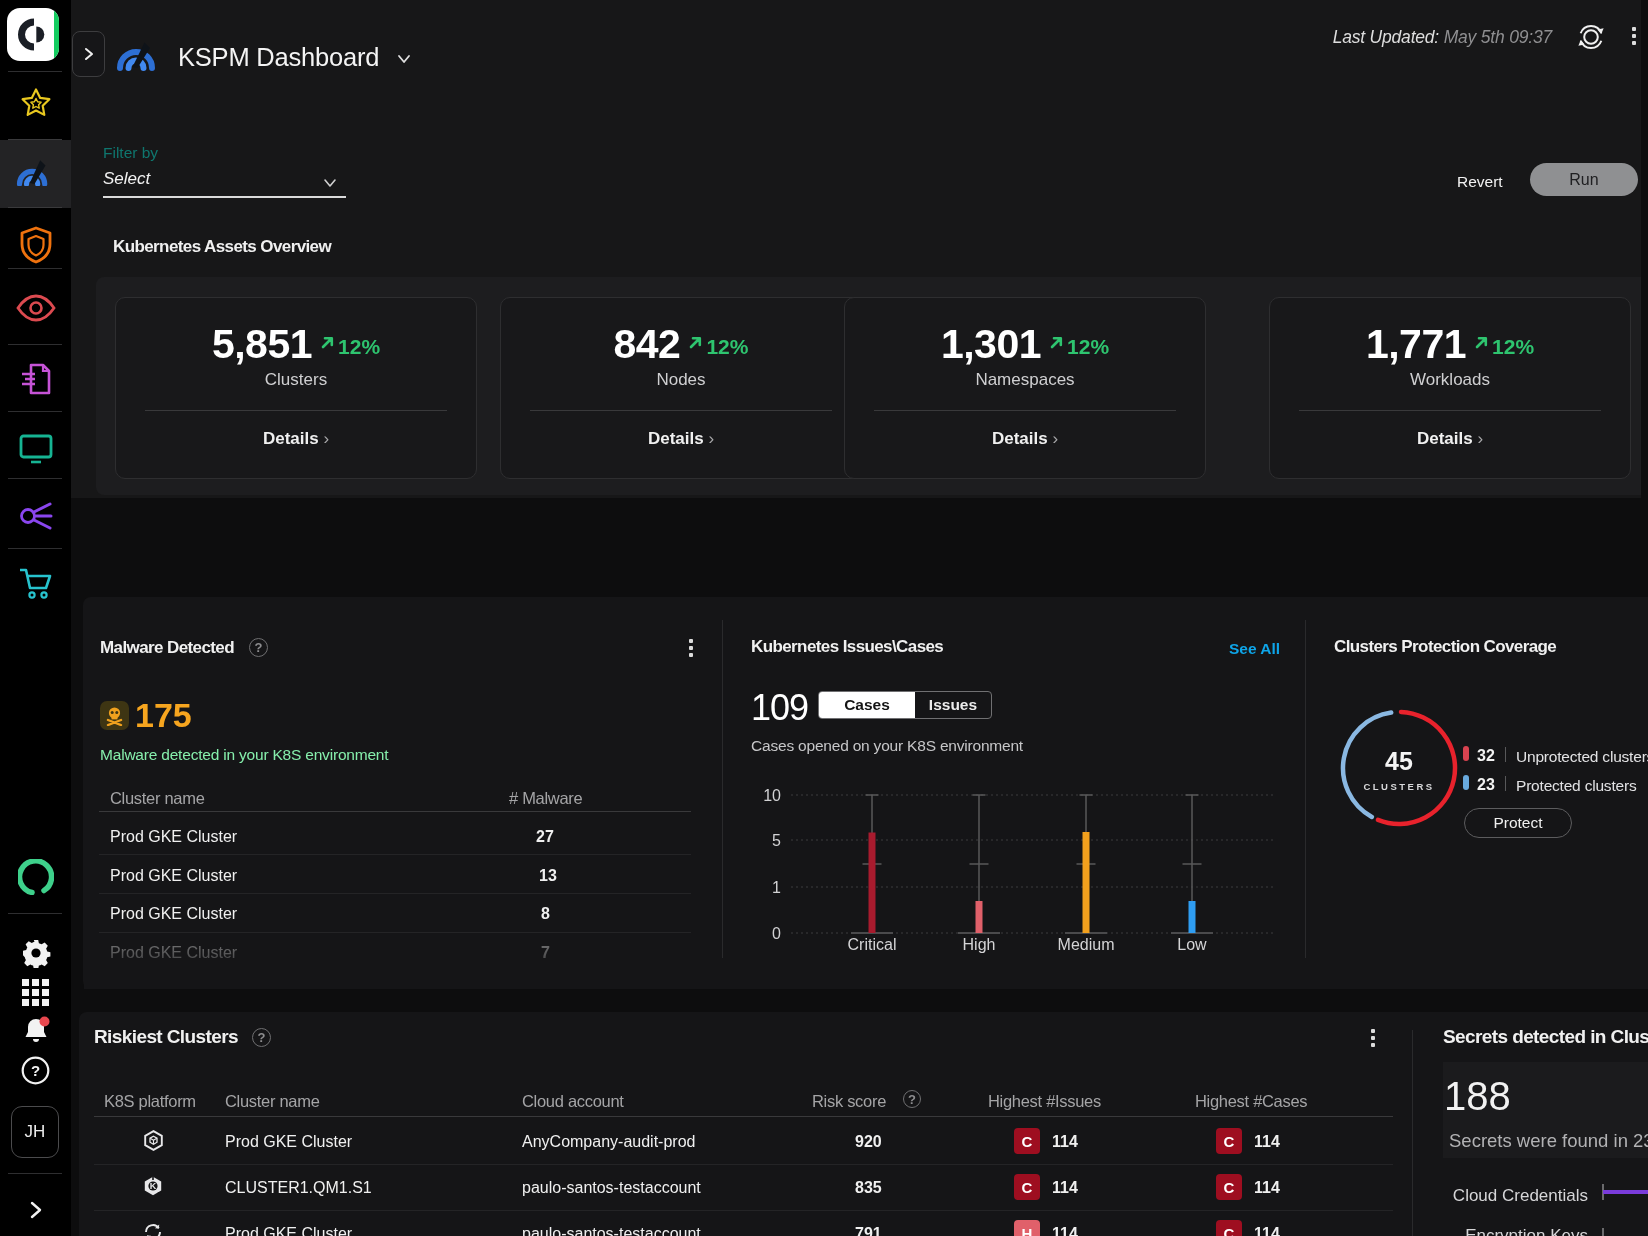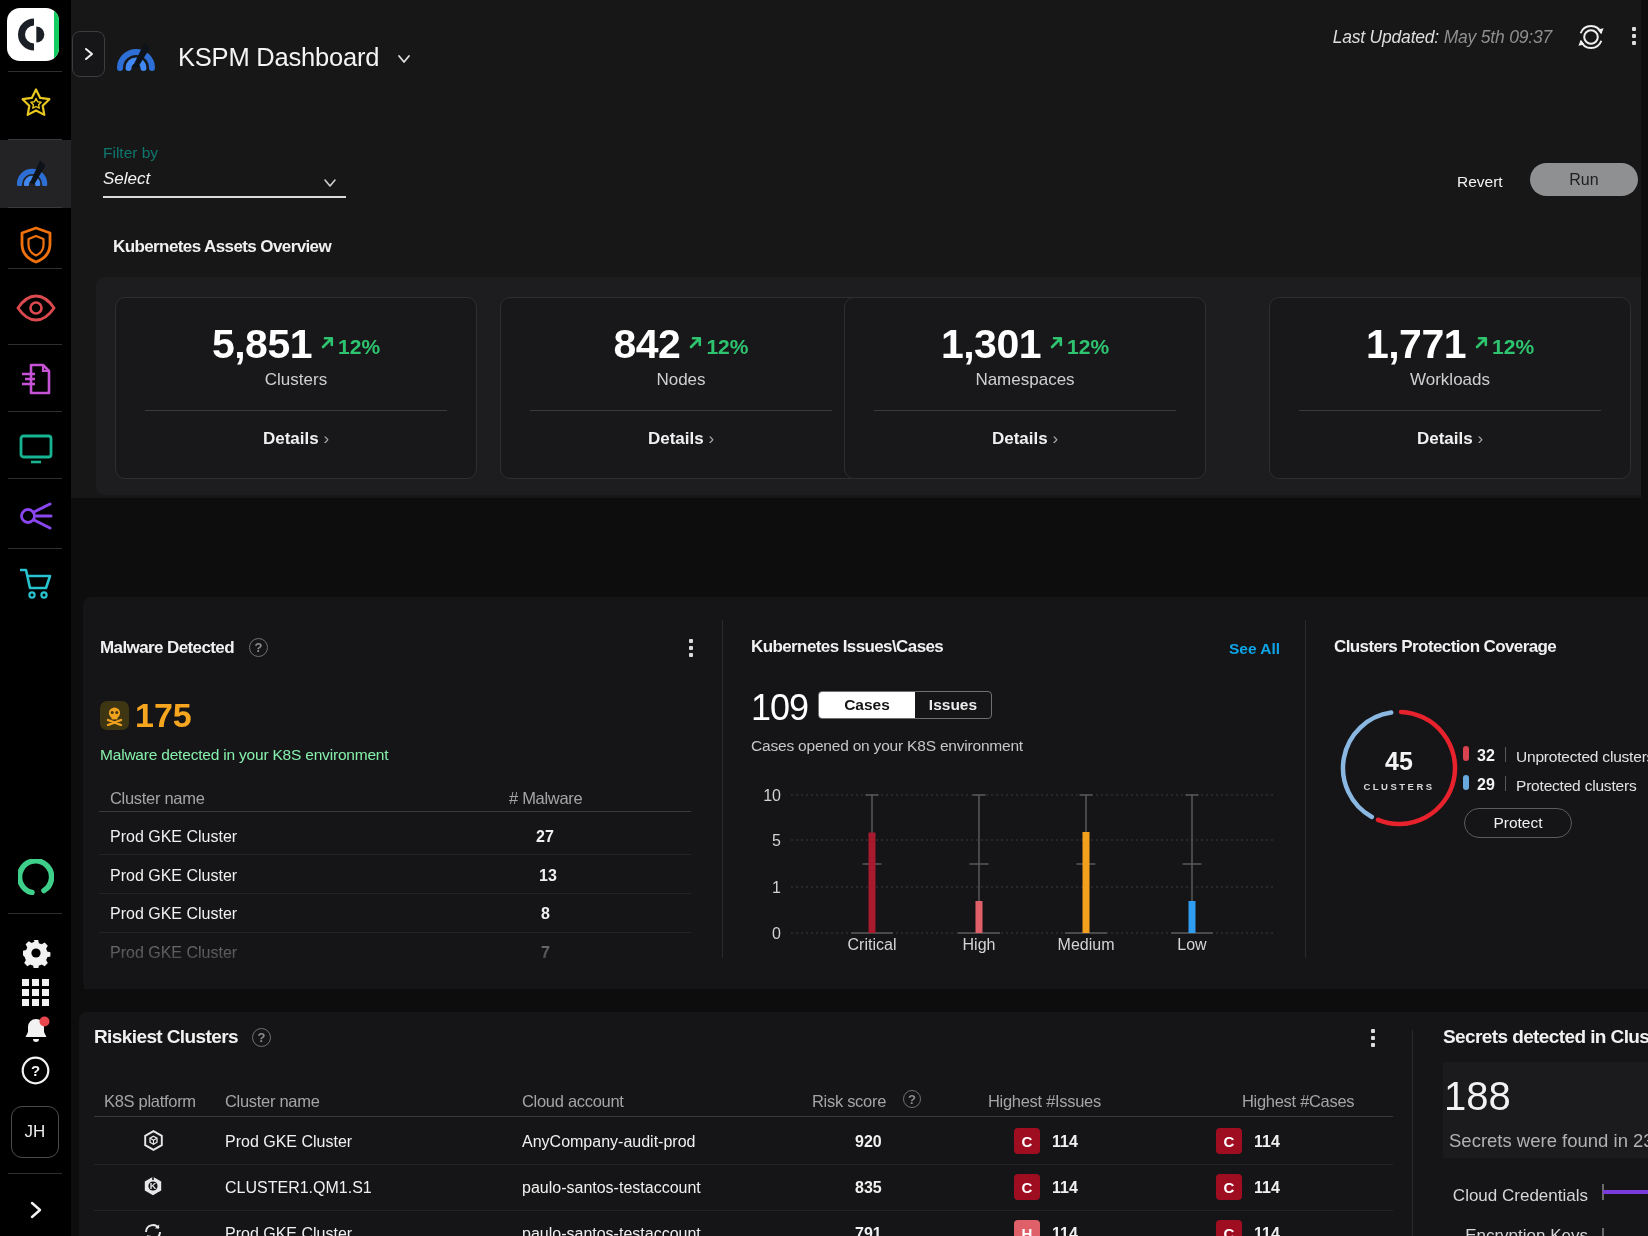--- a/index.html
+++ b/index.html
@@ -346,42 +346,42 @@
     <path d="M 31.85 107.98 A 56 56 0 0 1 51.2 3.55" stroke="#8ab8e2" stroke-width="4.5"></path>
   </g>
 </svg>
 <div class="abs" style="left:1340px;top:747px;width:118px;text-align:center;font-size:25px;font-weight:700;color:#f4f4f4">45</div>
 <div class="abs" style="left:1340px;top:781px;width:118px;text-align:center;font-size:9.5px;letter-spacing:2.5px;color:#d8d8da;font-weight:700">CLUSTERS</div>
 <div class="abs" style="left:1463px;top:746px;width:6px;height:15px;border-radius:3px;background:#d94350"></div>
 <div class="abs" style="left:1477px;top:747px;font-size:16px;font-weight:700;color:#f2f2f2">32</div>
 <div class="abs" style="left:1505px;top:747px;width:1px;height:15px;background:#58585a"></div>
 <div class="abs" style="left:1516px;top:748px;font-size:15.5px;color:#e2e2e4;white-space:nowrap;letter-spacing:-0.2px">Unprotected clusters</div>
 <div class="abs" style="left:1463px;top:775px;width:6px;height:15px;border-radius:3px;background:#69aade"></div>
-<div class="abs" style="left:1477px;top:776px;font-size:16px;font-weight:700;color:#f2f2f2">29</div>
+<div class="abs" style="left:1477px;top:776px;font-size:16px;font-weight:700;color:#f2f2f2">23</div>
 <div class="abs" style="left:1505px;top:776px;width:1px;height:15px;background:#58585a"></div>
 <div class="abs" style="left:1516px;top:777px;font-size:15.5px;color:#e2e2e4;white-space:nowrap;letter-spacing:-0.2px">Protected clusters</div>
 <div class="abs" style="left:1464px;top:808px;width:108px;height:30px;border:1px solid #5c5c5e;border-radius:16px;display:flex;align-items:center;justify-content:center;font-size:15.5px;color:#f0f0f0">Protect</div>
 
 <div class="vdiv" style="left:1412px;top:1030px;height:206px"></div>
 
 <div class="ttl" style="left:94px;top:1026px;font-size:19px">Riskiest Clusters</div>
 <div class="helpc" style="left:252px;top:1028px">?</div>
 <div class="kebab" style="left:1371px;top:1029px">
       <i></i>
       <i></i>
       <i></i>
     </div>
 
 <div class="th" style="left:104px;top:1092px">K8S platform</div>
 <div class="th" style="left:225px;top:1092px">Cluster name</div>
 <div class="th" style="left:522px;top:1092px">Cloud account</div>
 <div class="th" style="left:812px;top:1092px">Risk score</div>
 <div class="helpc" style="left:903px;top:1090px;width:18px;height:18px">?</div>
 <div class="th" style="left:988px;top:1092px">Highest #Issues</div>
-<div class="th" style="left:1242px;top:1092px">Highest #Cases</div>
+<div class="th" style="left:1195px;top:1092px">Highest #Cases</div>
 <div class="rowline" style="left:94px;top:1116px;width:1299px;background:#39393b"></div>
 
 <div class="abs" style="left:144px;top:1130px"><svg width="19" height="21" viewBox="0 0 19 21">
 <path d="M9.5 1.2 L17.8 5.9 V15.1 L9.5 19.8 L1.2 15.1 V5.9 Z" fill="none" stroke="#e8e8ea" stroke-width="1.9"></path>
 <path d="M9.5 6.2 L13 8.2 V12.2 L9.5 14.2 L6 12.2 V8.2 Z" fill="none" stroke="#e8e8ea" stroke-width="1.3"></path>
 <path d="M9.5 10.2 V14 M9.5 10.2 L6.2 8.3 M9.5 10.2 L12.8 8.3" stroke="#e8e8ea" stroke-width="1.1" fill="none"></path>
 </svg></div>
 <div class="td" style="left:225px;top:1133px">Prod GKE Cluster</div>
 <div class="td" style="left:522px;top:1133px">AnyCompany-audit-prod</div>
 <div class="td" style="left:855px;top:1133px;font-weight:700">920</div>

